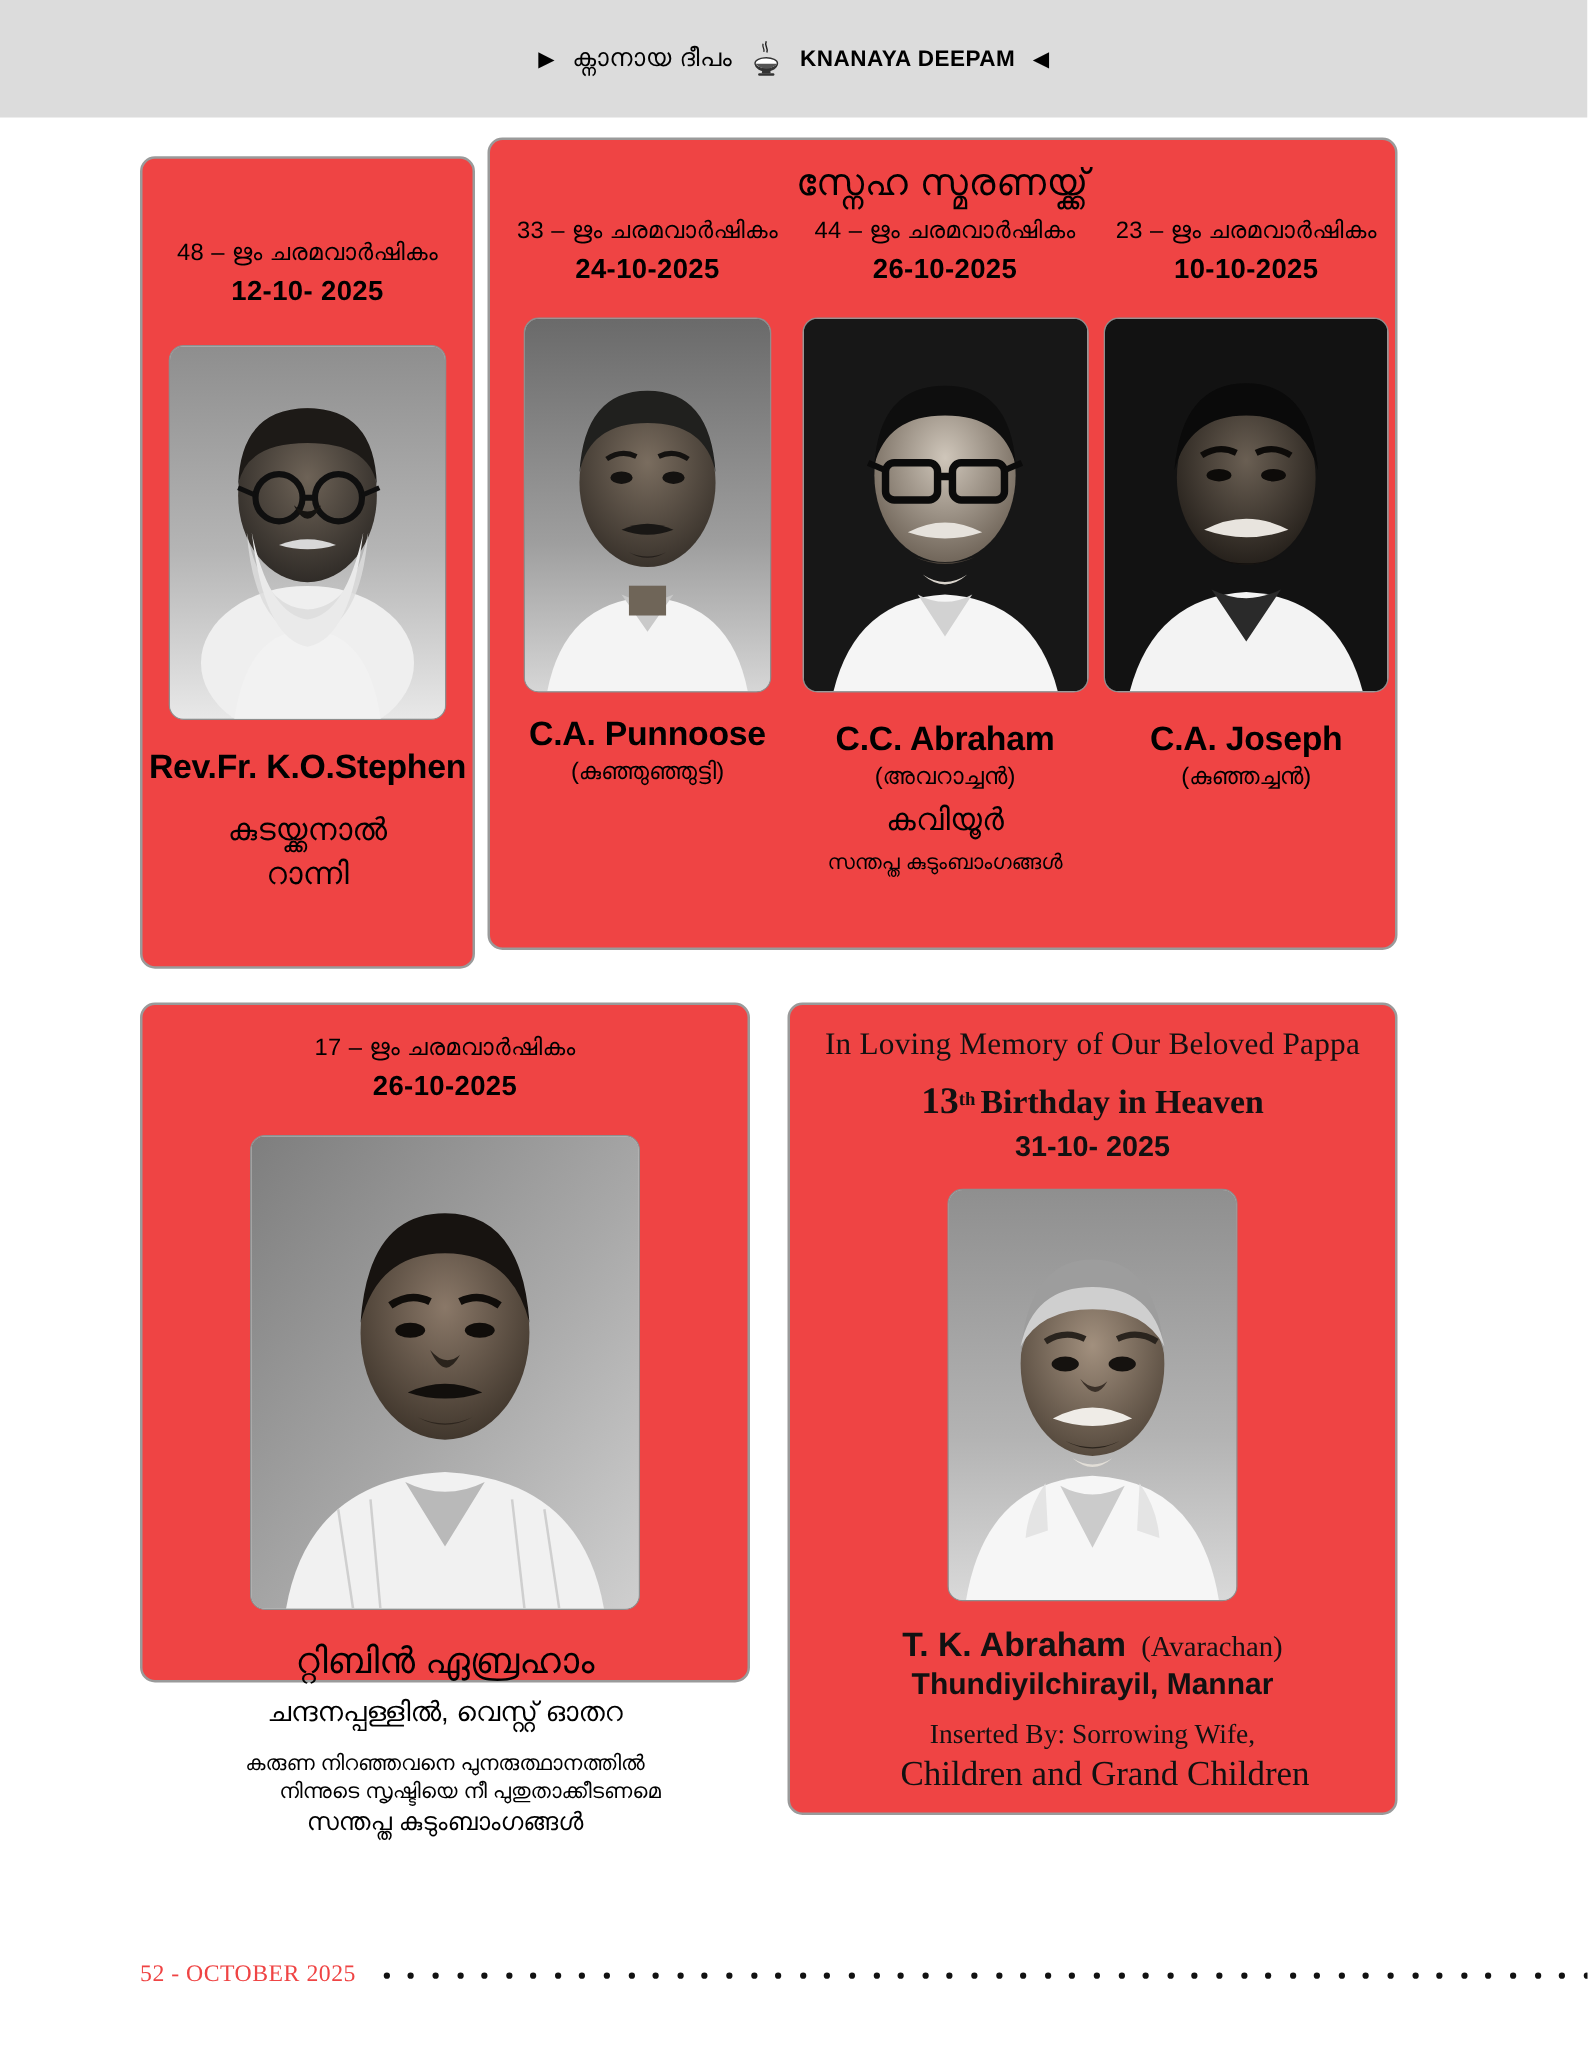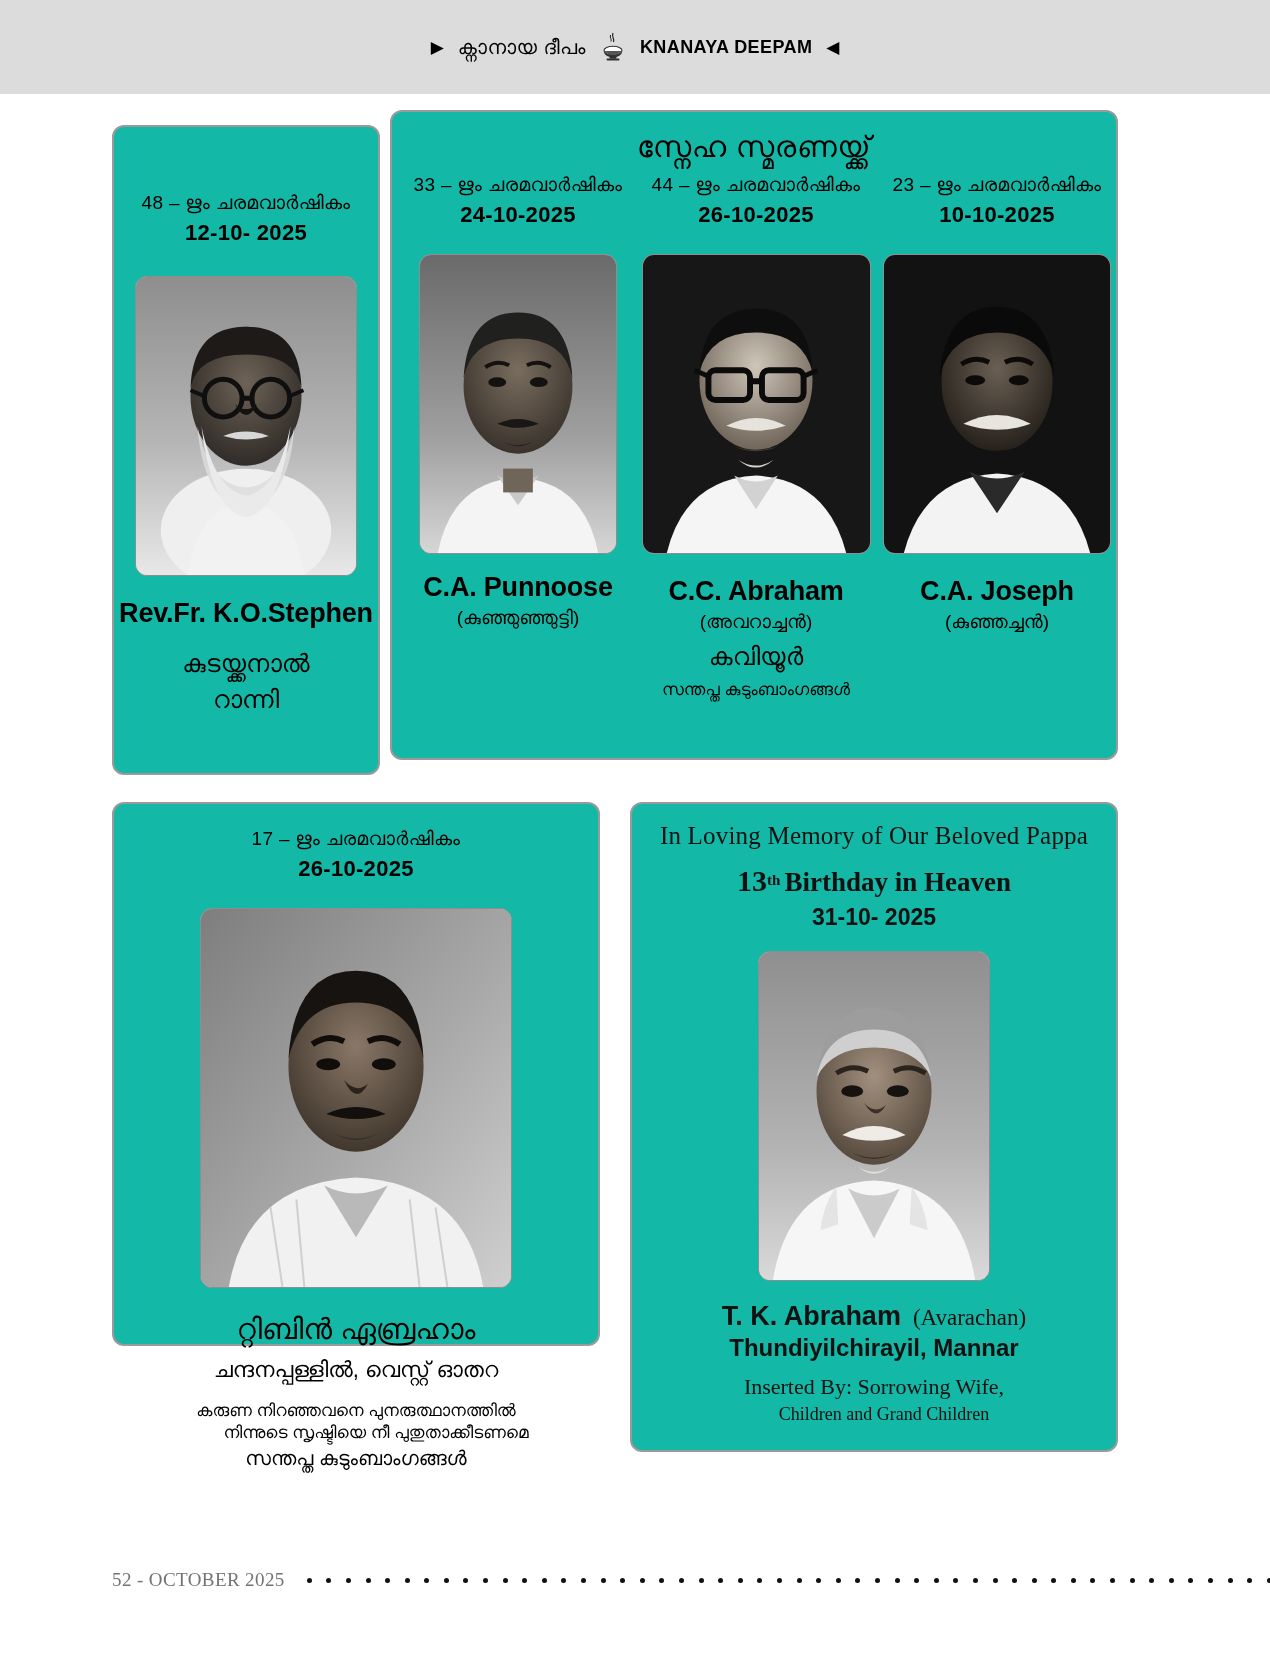--- a/index.html
+++ b/index.html
@@ -49,21 +49,21 @@
     color: #000;
   }
   .lamp-icon { display: inline-block; width: 26px; height: 30px; }
 
   
   .panel {
     position: absolute;
     box-sizing: border-box;
     border: 2px solid #9a9a9a;
     border-radius: 12px;
-    background: #14b8a6;
+    background: #ef4444;
   }
 
   
   .photo {
     box-sizing: border-box;
     border: 1.5px solid #8e8e8e;
     border-radius: 12px;
     overflow: hidden;
     background: #c9c9c9;
     position: relative;
@@ -124,21 +124,21 @@
     width: 1270px;
     height: 40px;
     display: flex;
     align-items: center;
   }
   .folio {
     margin-left: 112px;
     font-family: "Liberation Serif", serif;
     font-size: 19px;
     letter-spacing: .4px;
-    color: #737373;
+    color: #ef4444;
     white-space: nowrap;
   }
   .dots {
     margin-left: 22px;
     flex: 1;
     display: flex;
     align-items: center;
     gap: 14.6px;
   }
   .dots i {
@@ -409,21 +409,21 @@
   </div>
 
   <div style="text-align:center; margin-top:20px;">
     <span style="font-size:27px; font-weight:bold; font-family:'Liberation Sans',sans-serif;">T. K. Abraham</span>
     <span style="font-size:23px; margin-left:8px;">(Avarachan)</span>
   </div>
 
   <div style="text-align:center; font-size:24px; font-weight:bold; margin-top:2px; font-family:'Liberation Sans',sans-serif;">Thundiyilchirayil, Mannar</div>
 
   <div style="text-align:center; font-size:22px; margin-top:12px;">Inserted By:  Sorrowing Wife,</div>
-  <div style="text-align:center; font-size:18px; margin-top:4px; padding-left:20px;">Children and Grand Children</div>
+  <div style="text-align:center; font-size:28px; margin-top:4px; padding-left:20px;">Children and Grand Children</div>
 </div>
 
 <div class="footer">
   <div class="folio">52 -  OCTOBER 2025</div>
   <div class="dots" id="footer-dots">
       <i></i>
       <i></i>
       <i></i>
       <i></i>
       <i></i>

